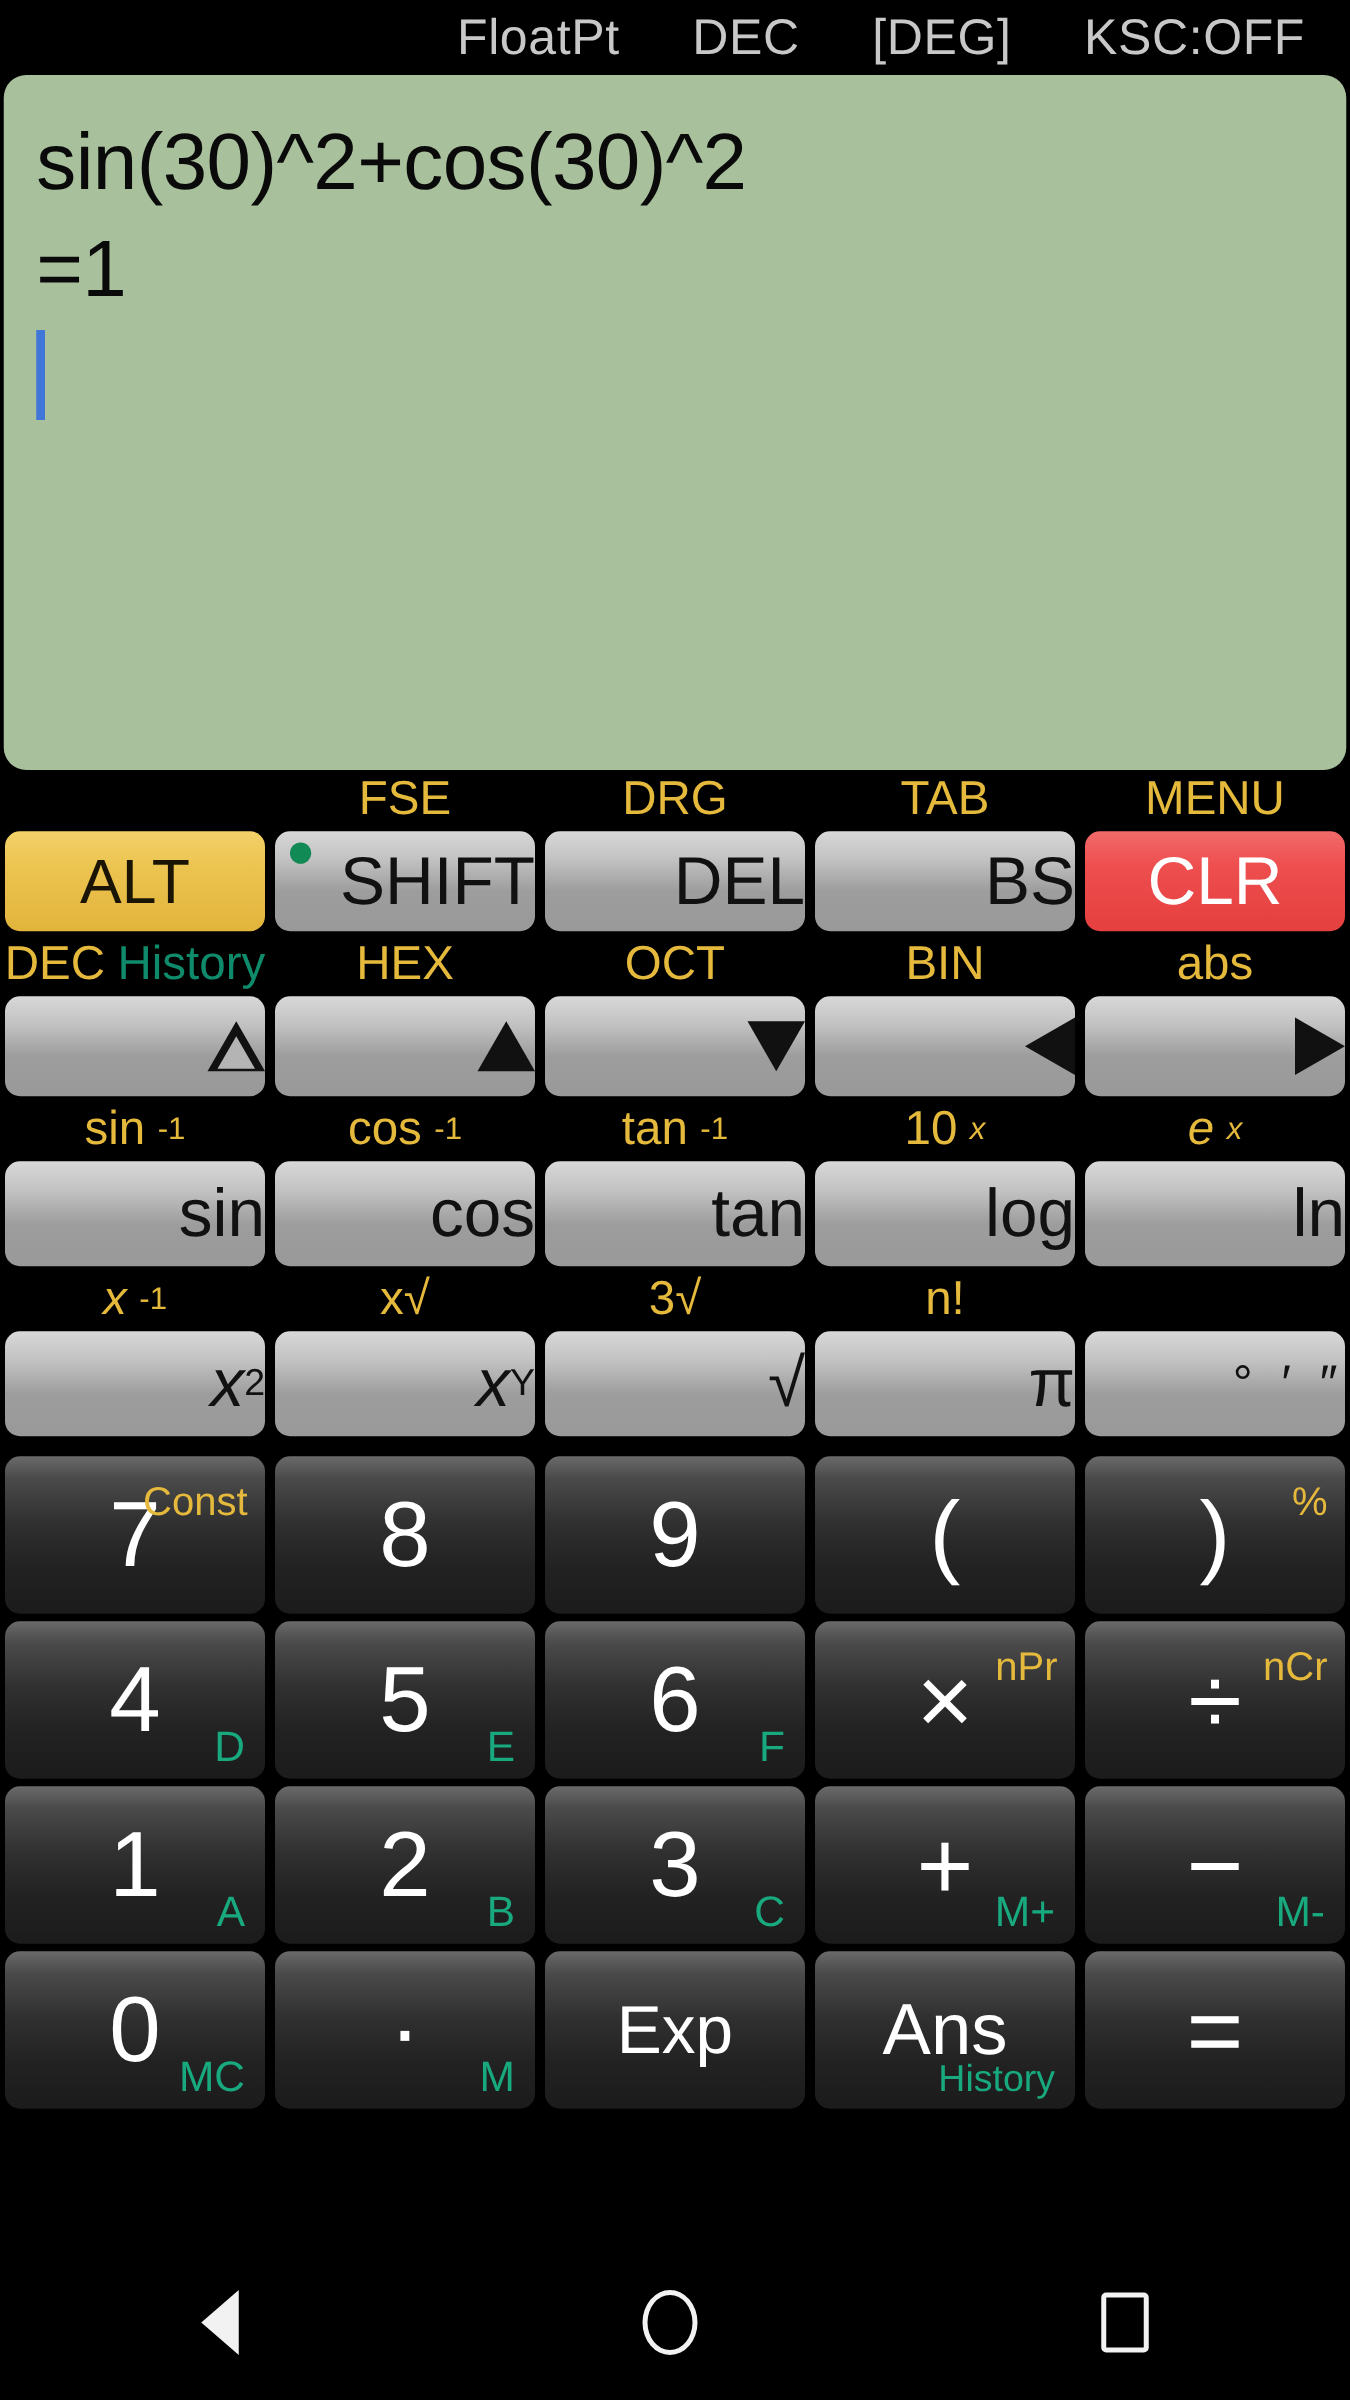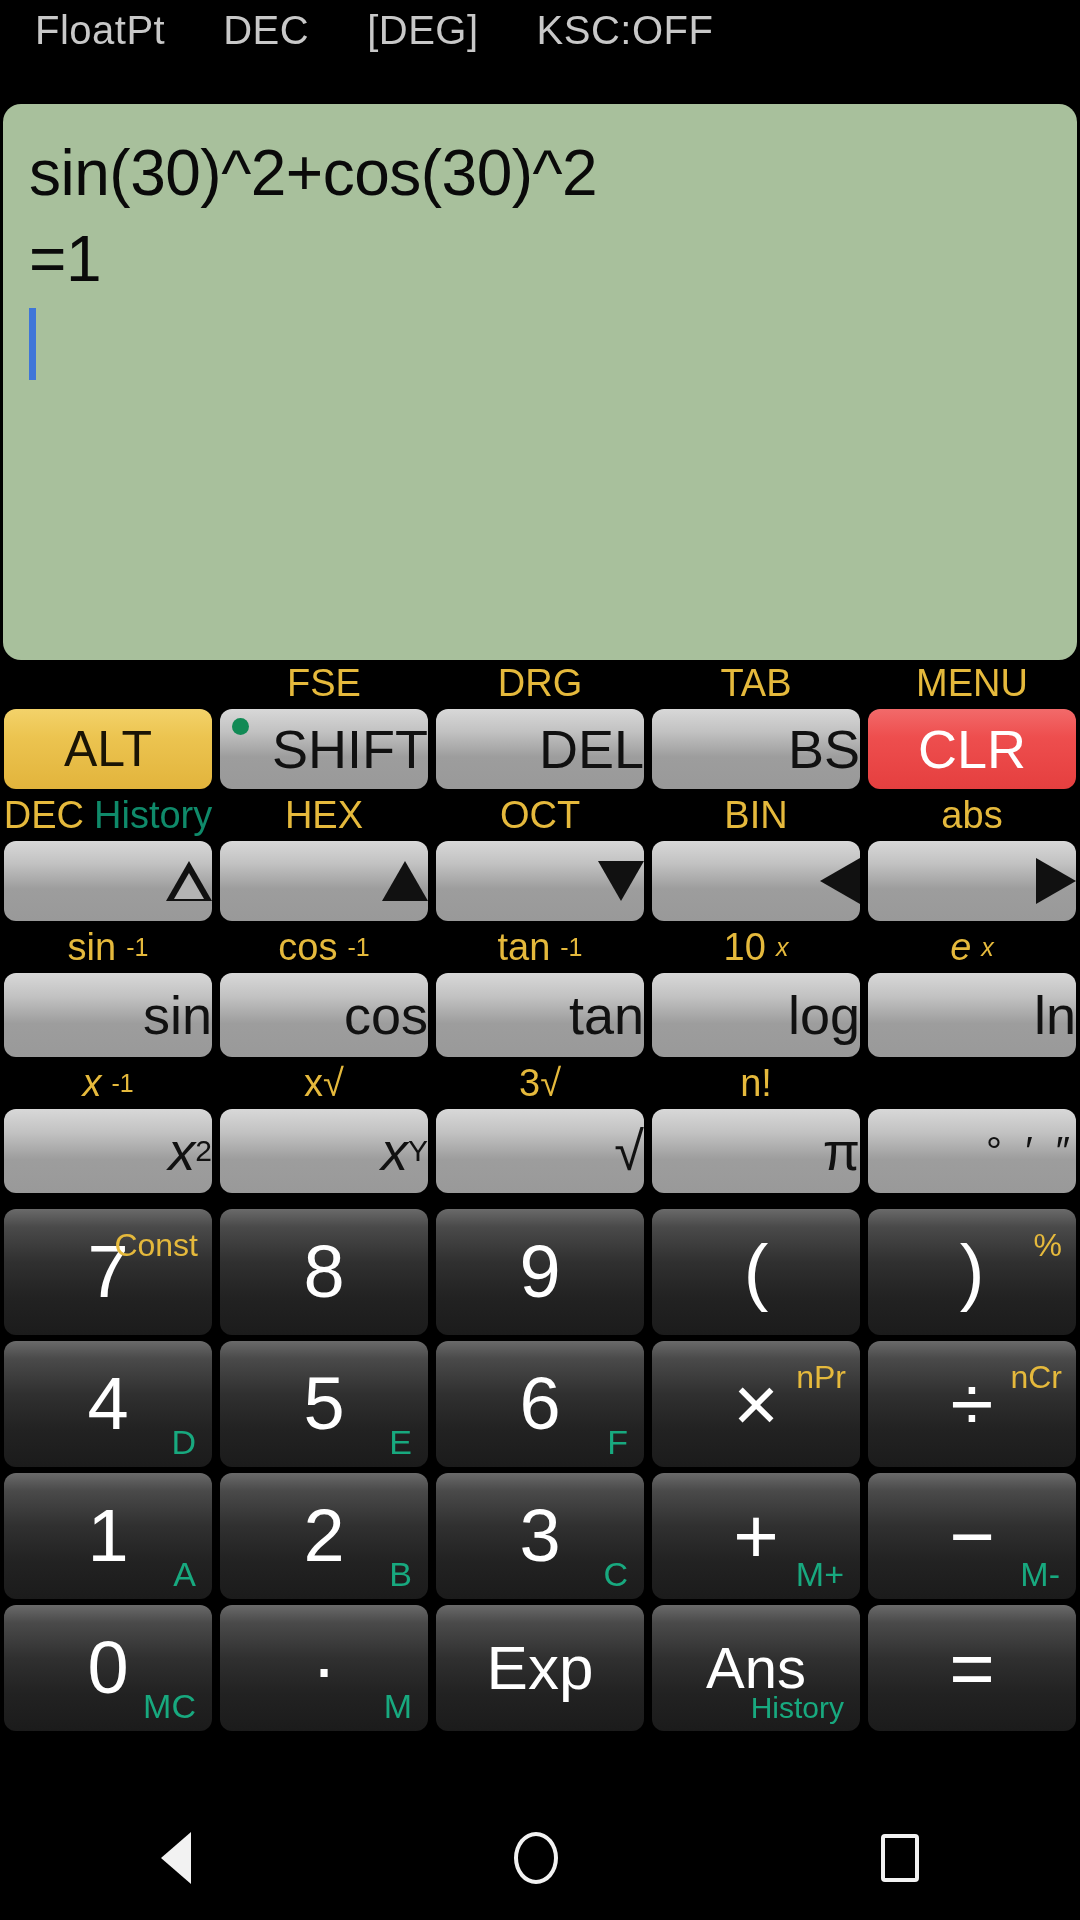--- a/index.html
+++ b/index.html
@@ -7,31 +7,31 @@
     width:1080px; height:1920px;
     background:#000;
     font-family:"Liberation Sans", sans-serif;
     overflow:hidden;
   }
   #app { width:1080px; height:1920px; display:flex; flex-direction:column; background:#000; }
 
   
   .statusbar {
     height:60px; flex:0 0 60px;
-    display:flex; align-items:center; 
-    gap:58px; padding-right:53px;
+    display:flex; align-items:center; justify-content:flex-end;
+    gap:58px; padding-right:36px;
     background:#000;
     margin-left:35px;
   }
   .statusbar span {
     color:#c8c8c8; font-size:40px; letter-spacing:0.5px; white-space:nowrap;
   }
 
   
-  .display-wrap { flex:0 0 556px; padding:0 3px;margin-top:44px; }
+  .display-wrap { flex:0 0 556px; padding:0 3px; }
   .display {
     width:100%; height:556px;
     background:#a8c09c;
     border-radius:18px;
     padding:26px 0 0 26px;
     position:relative;
     overflow:hidden;
   }
   .display-line {
     color:#0a0a0a; font-size:64px; line-height:86px;
@@ -453,21 +453,21 @@
         </div>
       </div>
       <div class="kcell">
         <div class="key dark">
           <span class="glyph">·</span>
           <span class="corner-br">M</span>
         </div>
       </div>
       <div class="kcell">
         <div class="key dark">
-          <span class="glyph" style="font-size:62px">Exp</span>
+          <span class="glyph" style="font-size:54px">Exp</span>
         </div>
       </div>
       <div class="kcell">
         <div class="key dark">
           <span class="glyph" style="font-size:58px">Ans</span>
           <span class="corner-br" style="font-size:30px">History</span>
         </div>
       </div>
       <div class="kcell">
         <div class="key dark">

